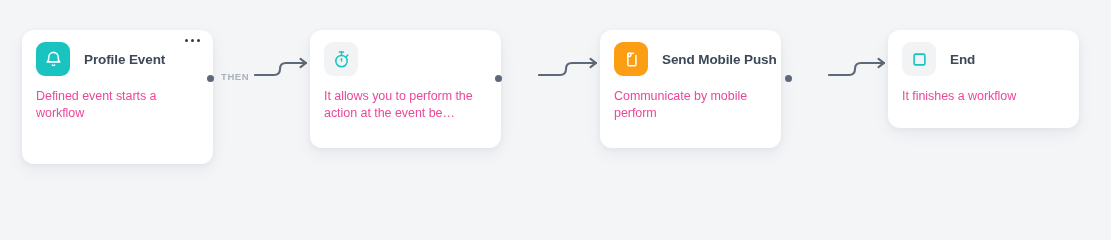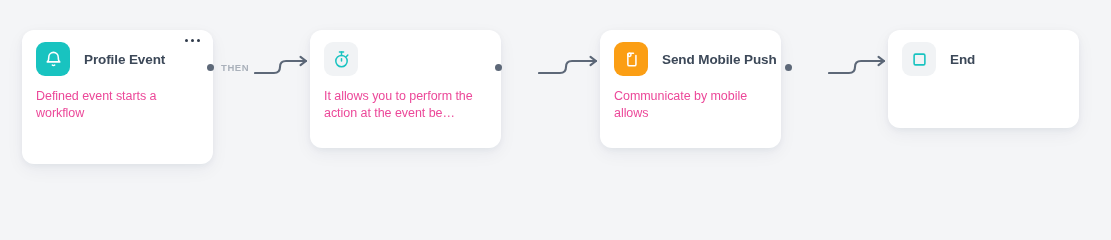--- a/index.html
+++ b/index.html
@@ -91,21 +91,21 @@
     border-radius: 50%;
     background: #2f3a4a;
   }
 
   
   .connector {
     position: absolute;
     top: 52px;
     height: 30px;
     display: flex;
-    align-items: center;
+    align-items: flex-end;
   }
   .connector.conn-1 { left: 207px; width: 105px; }
   .connector.conn-2 { left: 495px; width: 107px; }
   .connector.conn-3 { left: 785px; width: 105px; }
 
   .conn-dot {
     flex: 0 0 auto;
     width: 7px;
     height: 7px;
     border-radius: 50%;
@@ -194,21 +194,21 @@
   <div class="node-card card-3">
     <div class="card-head">
       <div class="node-icon orange-fill">
         <svg width="19" height="19" viewBox="0 0 24 24" fill="none" stroke="#ffffff" stroke-width="1.9" stroke-linecap="round" stroke-linejoin="round">
           <path d="M14.5 4 H9.2 A1.8 1.8 0 0 0 7.4 5.8 V18.2 A1.8 1.8 0 0 0 9.2 20 H15.8 A1.8 1.8 0 0 0 17.6 18.2 V7"></path>
           <circle cx="9.3" cy="6.1" r="2.1"></circle>
         </svg>
       </div>
       <div class="node-title">Send Mobile Push</div>
     </div>
-    <div class="node-desc">Communicate by mobile allows</div>
+    <div class="node-desc">Communicate by mobile perform</div>
   </div>
 
   <div class="connector conn-3">
     <div class="conn-dot"></div>
     <div class="conn-arrow">
       <svg width="62" height="26" viewBox="0 0 62 26" fill="none" stroke="#5d6878" stroke-width="2.1" stroke-linecap="round" stroke-linejoin="round">
         <path d="M1 19 H21 Q27 19 27 13 Q27 7 33 7 H56"></path>
         <path d="M50.5 2.8 L56 7 L50.5 11.2" fill="none"></path>
       </svg>
     </div>
@@ -216,15 +216,16 @@
 
   <div class="node-card card-4">
     <div class="card-head">
       <div class="node-icon grey-fill">
         <svg width="19" height="19" viewBox="0 0 24 24" fill="none" stroke="#18c3c0" stroke-width="2" stroke-linecap="round" stroke-linejoin="round">
           <rect x="5.2" y="5.2" width="13.6" height="13.6" rx="1.8"></rect>
         </svg>
       </div>
       <div class="node-title">End</div>
     </div>
+    <div class="node-desc">It finishes a workflow</div>
   </div>
 
 </div>
 
 </body></html>

